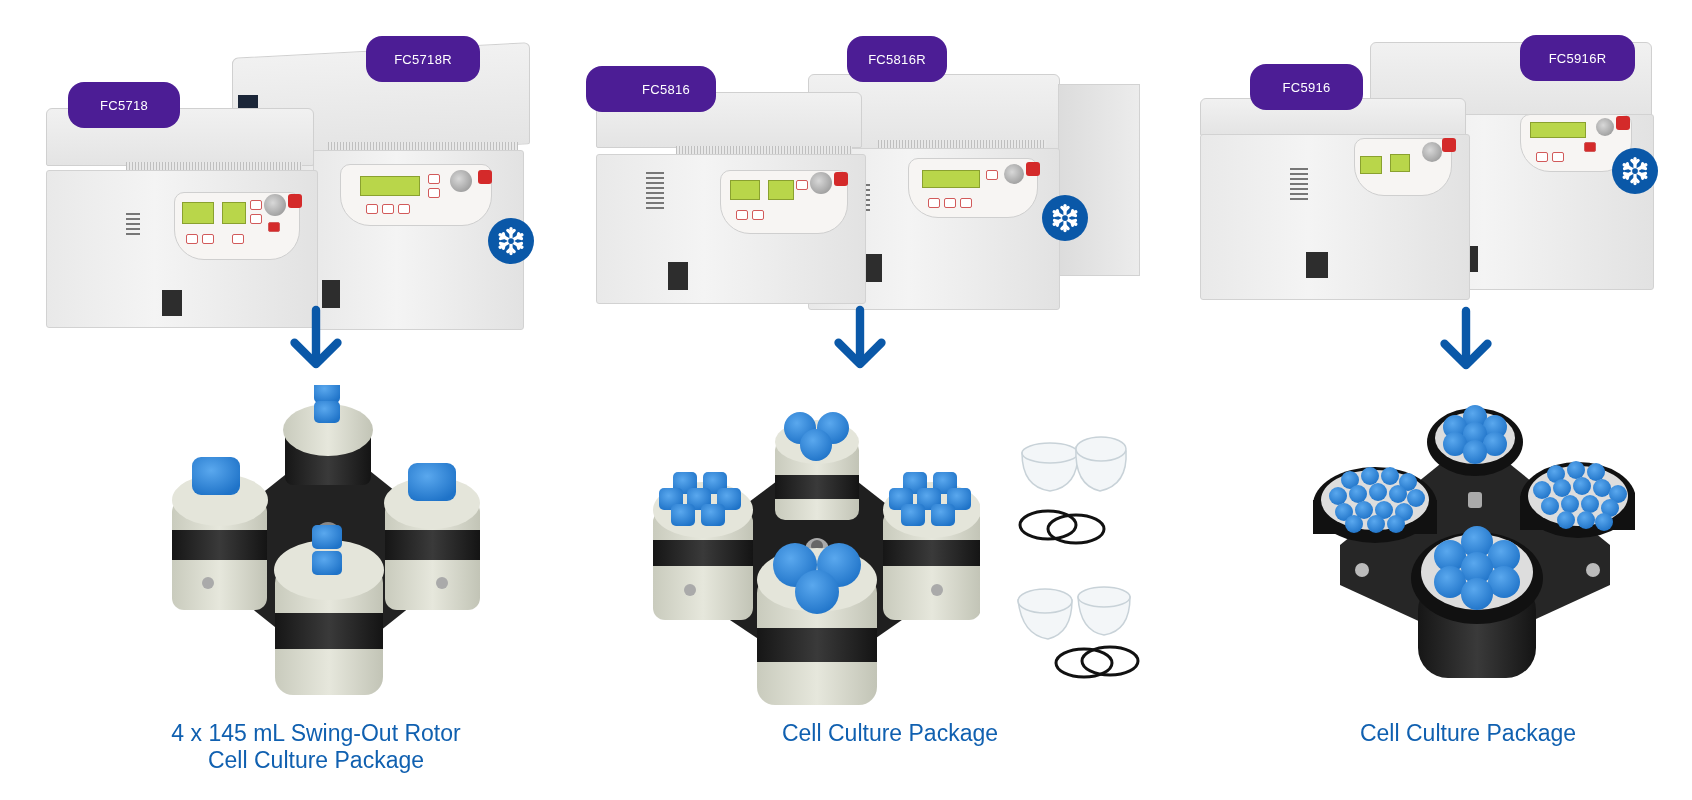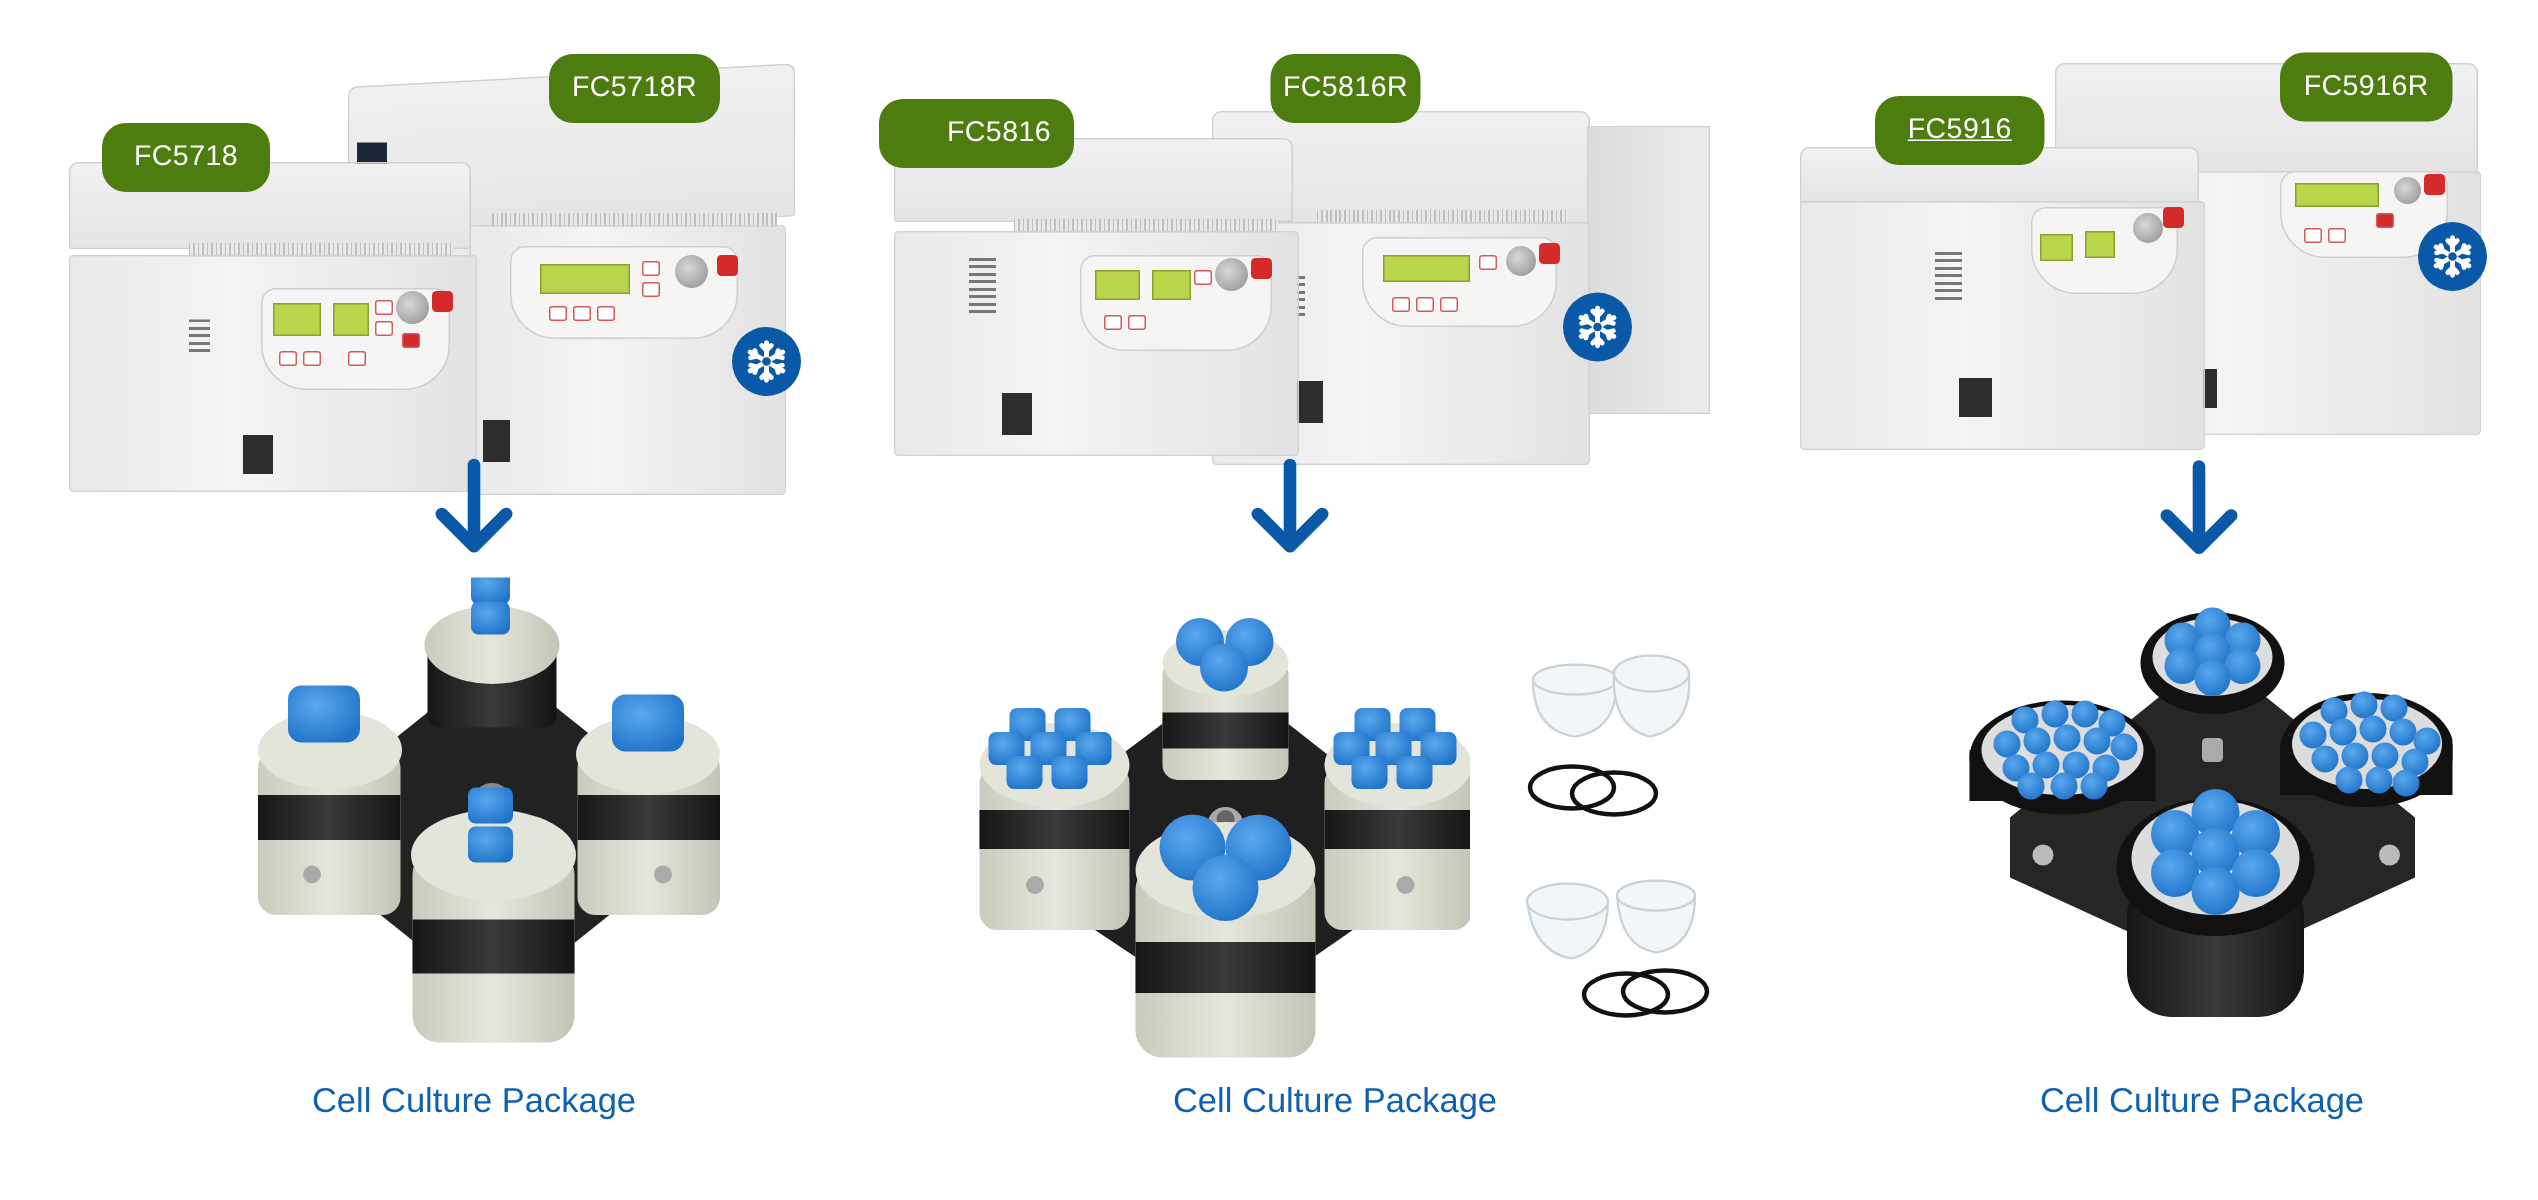--- a/index.html
+++ b/index.html
@@ -1,21 +1,21 @@
 <!DOCTYPE html>
 <html><head>
 <meta charset="utf-8">
 <style>
   html, body { margin: 0; padding: 0; background: #ffffff; }
   body { width: 1692px; height: 800px; position: relative; overflow: hidden;
          font-family: "Liberation Sans", "DejaVu Sans", sans-serif; }
   .abs { position: absolute; }
   .badge {
-    position: absolute; background: #4d7c0f; color: #ffffff;
-    border-radius: 16px; font-size: 19px; font-weight: 500;
+    position: absolute; background: #4c1d95; color: #ffffff;
+    border-radius: 16px; font-size: 13px; font-weight: 500;
     display: flex; align-items: center; justify-content: center;
     height: 46px; z-index: 5; letter-spacing: 0.3px;
   }
   .snow {
     position: absolute; width: 46px; height: 46px; border-radius: 50%;
     background: #0A58A8; display: flex; align-items: center; justify-content: center; z-index: 5;
   }
   .arrow { position: absolute; z-index: 4; }
   .caption {
     position: absolute; color: #1060B0; font-size: 23px; line-height: 27px;
@@ -157,20 +157,21 @@
     <rect x="125" y="228" width="108" height="36" fill="url(#blackG)"></rect>
     <ellipse cx="179" cy="185" rx="55" ry="30" fill="#e4e5da"></ellipse>
     <rect x="162" y="140" width="30" height="24" rx="5" fill="url(#capG)"></rect>
     <rect x="162" y="166" width="30" height="24" rx="5" fill="url(#capG)"></rect>
 
     <circle cx="58" cy="198" r="6" fill="#aaa"></circle>
       <circle cx="292" cy="198" r="6" fill="#aaa"></circle>
   </svg>
 
   <div class="caption" style="left:116px;top:720px;">
+    <span>4 x 145 mL Swing-Out Rotor</span>
     <span>Cell Culture Package</span>
   </div>
 </section>
 
 <section>
 
   <div class="cf" style="left:808px;top:74px;width:332px;height:236px;">
     <div class="lid" style="left:0;top:0;width:250px;height:74px;"></div>
     <div class="side" style="left:250px;top:10px;width:80px;height:190px;"></div>
     <div class="grill" style="left:70px;top:66px;width:168px;"></div>
@@ -307,21 +308,21 @@
     <div class="lid" style="left:0;top:0;width:264px;height:36px;"></div>
     <div class="body" style="left:0;top:36px;width:268px;height:164px;"></div>
     <div class="panel" style="left:154px;top:40px;width:96px;height:56px;"></div>
     <div class="lcd" style="left:160px;top:58px;width:20px;height:16px;"></div>
     <div class="lcd" style="left:190px;top:56px;width:18px;height:16px;"></div>
     <div class="knob" style="left:222px;top:44px;width:20px;height:20px;"></div>
     <div class="logo" style="left:242px;top:40px;"></div>
     <div class="vent" style="left:90px;top:70px;width:18px;height:34px;"></div>
     <div class="port" style="left:106px;top:154px;width:22px;height:26px;"></div>
   </div>
-  <div class="badge" style="left:1250px;top:64px;width:113px;text-decoration:underline;">FC5916</div>
+  <div class="badge" style="left:1250px;top:64px;width:113px;">FC5916</div>
   <div class="badge" style="left:1520px;top:35px;width:115px;">FC5916R</div>
   <div class="snow" style="left:1612px;top:148px;">
     <svg width="30" height="30">
         <use href="#snowflake"></use>
       </svg>
   </div>
   <div class="arrow" style="left:1438px;top:306px;">
     <svg width="56" height="66">
         <use href="#arrowdown"></use>
       </svg>

